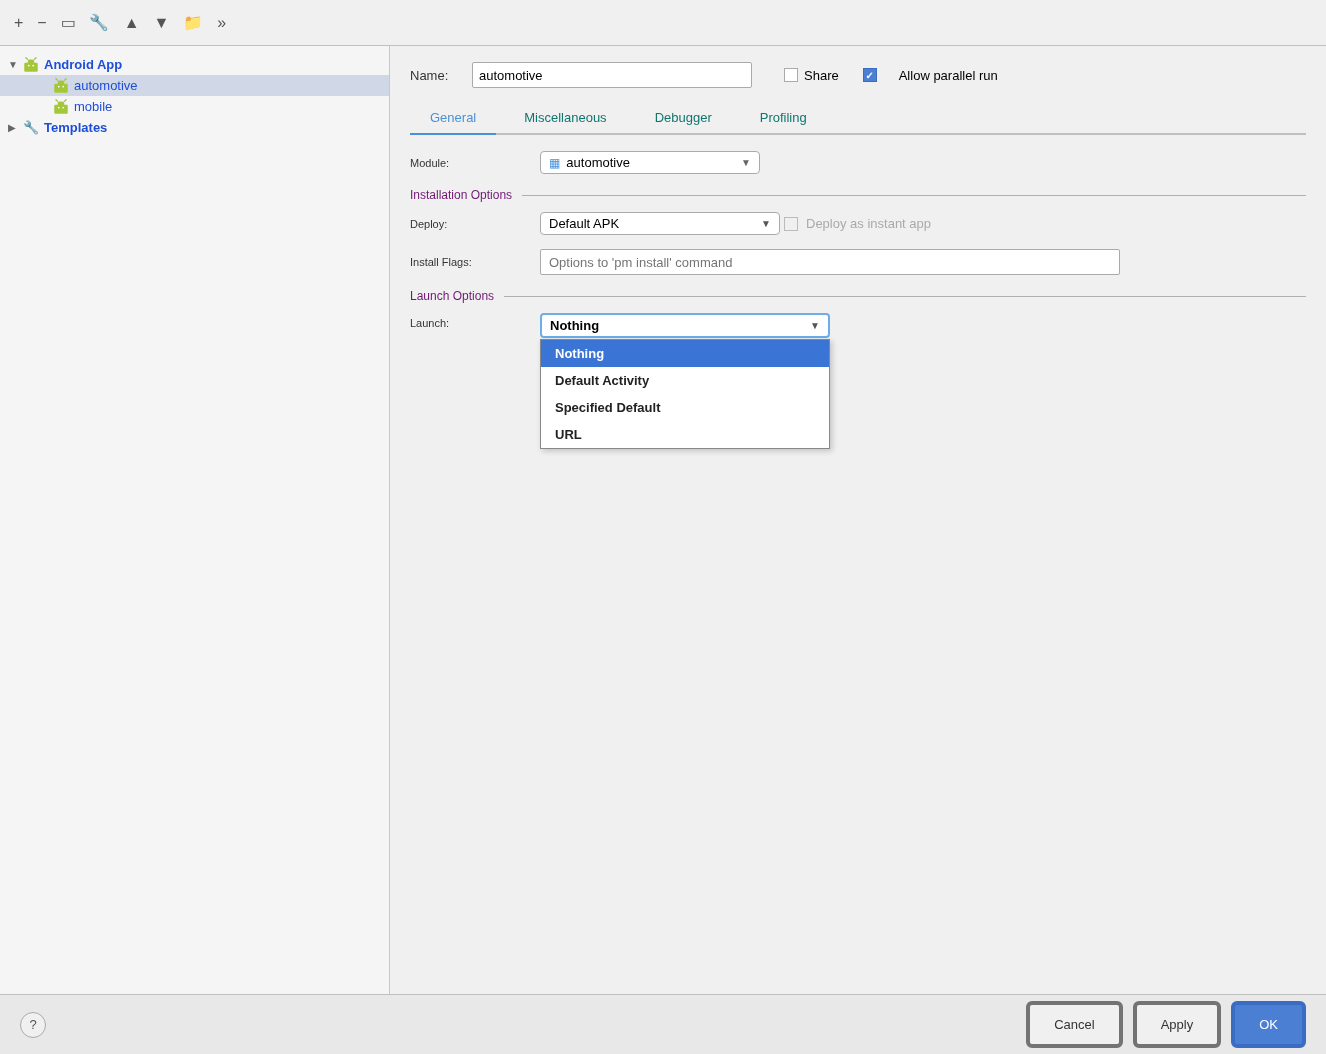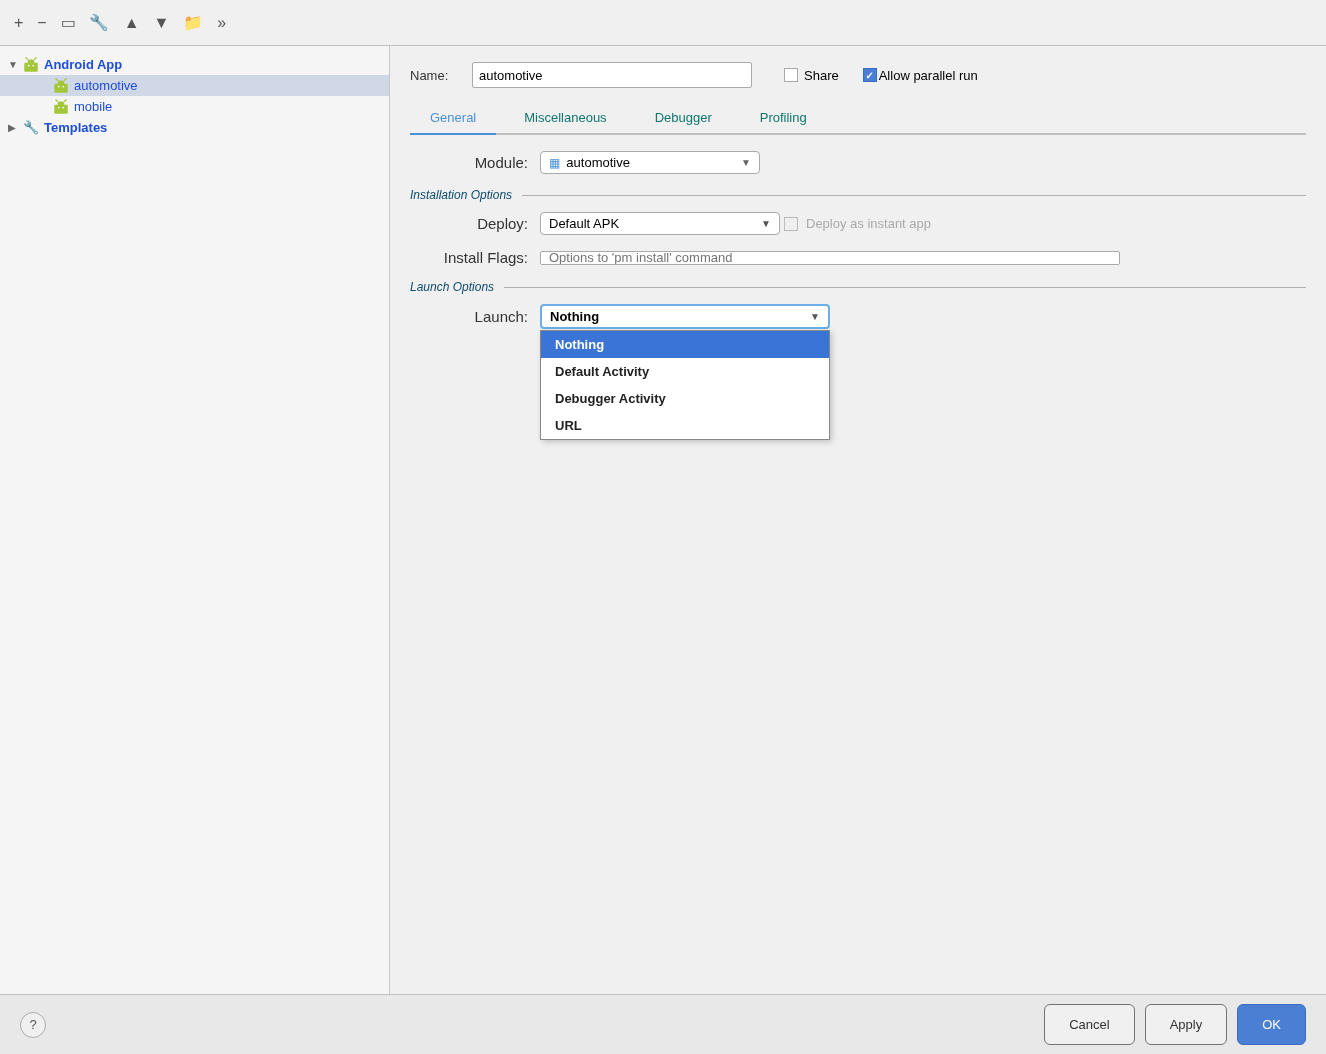--- a/index.html
+++ b/index.html
@@ -122,21 +122,21 @@
     }
     .share-checkbox {
       width: 14px; height: 14px;
       border: 1px solid #aaa;
       background: white;
       flex-shrink: 0;
     }
     .parallel-area {
       display: flex;
       align-items: center;
-      gap: 2px;
+      gap: 22px;
       margin-left: 12px;
     }
     .parallel-checkbox {
       width: 14px; height: 14px;
       background: #4a7fd4;
       border: 1px solid #3a6cc4;
       display: flex; align-items: center; justify-content: center;
       flex-shrink: 0;
     }
     .parallel-checkbox::after {
@@ -171,23 +171,22 @@
       flex: 1;
     }
 
     .section-row {
       display: flex;
       align-items: center;
       margin-bottom: 14px;
     }
     .form-label {
       min-width: 130px;
-      font-size: 15px;
+      font-size: 11px;
       color: #333;
-      text-align: right;
       padding-right: 12px;
     }
 
     
     .module-dropdown {
       display: flex;
       align-items: center;
       background: white;
       border: 1px solid #aaa;
       border-radius: 4px;
@@ -205,23 +204,22 @@
 
     
     .section-header {
       display: flex;
       align-items: center;
       margin: 14px 0 10px 0;
       gap: 10px;
     }
     .section-header-text {
       font-size: 12px;
-      color: #0c4a6e;
+      color: #701a75;
       white-space: nowrap;
-      font-style: italic;
     }
     .section-header-line {
       flex: 1;
       height: 1px;
       background: #b0b0b0;
     }
 
     
     .deploy-dropdown {
       display: flex;
@@ -255,21 +253,21 @@
       flex-shrink: 0;
     }
     .instant-label {
       font-size: 13px;
       color: #aaa;
     }
 
     
     .install-input {
       flex: 1;
-      height: 14px;
+      height: 26px;
       border: 1px solid #aaa;
       background: white;
       padding: 2px 8px;
       font-size: 13px;
       color: #aaa;
       border-radius: 2px;
       max-width: 580px;
     }
 
     
@@ -339,21 +337,21 @@
       cursor: pointer;
       font-size: 13px;
       color: #555;
     }
 
     .btn {
       padding: 12px 24px;
       border-radius: 6px;
       font-size: 13px;
       cursor: pointer;
-      border: 1px solid #737373;
+      border: 4px solid #737373;
       background: #f0f0f0;
       color: #333;
     }
     .btn-primary {
       background: #4a7fd4;
       border-color: #3a6cc4;
       color: white;
       border-radius: 6px;
     }
 
@@ -495,21 +493,21 @@
         <span class="form-label" style="padding-top:4px;">Launch:</span>
         <div class="launch-dropdown-container">
           <div class="launch-dropdown">
             <span>Nothing</span>
             <span class="dropdown-arrow">▼</span>
           </div>
 
           <div class="dropdown-popup">
             <div class="dropdown-option highlighted">Nothing</div>
             <div class="dropdown-option">Default Activity</div>
-            <div class="dropdown-option">Debugger Activity</div>
+            <div class="dropdown-option">Specified Default</div>
             <div class="dropdown-option">URL</div>
           </div>
         </div>
       </div>
 
     </div>
 
   </div>
 </div>
 

